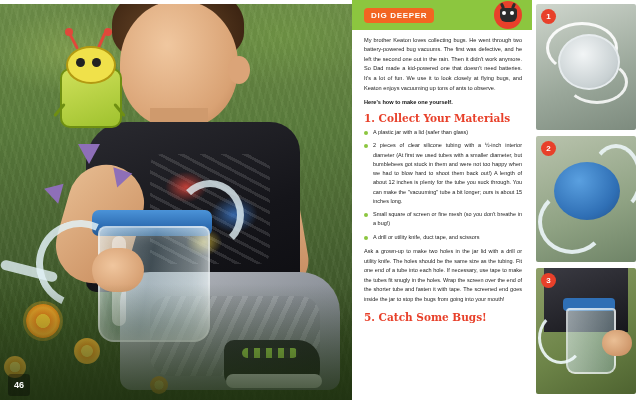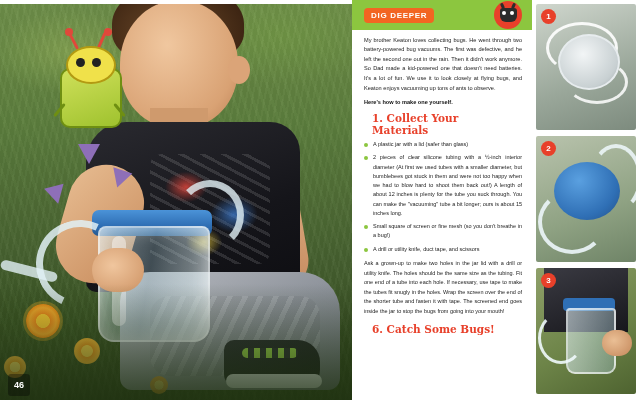--- a/index.html
+++ b/index.html
@@ -110,21 +110,21 @@
   .bug-badge .face{width:17px;height:14px;background:#2b2b2b;border-radius:3px 3px 6px 6px;position:relative;}
   .bug-badge .face:before,.bug-badge .face:after{content:"";position:absolute;top:3px;width:4px;height:4px;background:#fff;border-radius:50%;}
   .bug-badge .face:before{left:2.5px;} .bug-badge .face:after{right:2.5px;}
   .bug-badge .horn{position:absolute;top:2px;width:3px;height:6px;background:#2b2b2b;border-radius:2px;}
   .bug-badge .horn.l{left:7px;transform:rotate(-25deg);} .bug-badge .horn.r{right:7px;transform:rotate(25deg);}
 
   .art-title{font-family:"DejaVu Serif",serif;color:#e8402a;font-size:21px;margin:8px 0 6px;
     letter-spacing:.2px;font-weight:bold;font-style:italic;}
   .intro{font-size:5.6px;line-height:1.72;color:#222;text-align:justify;margin-bottom:6px;}
   .lead{font-size:5.6px;font-weight:bold;color:#111;margin:6px 0 5px;}
-  .h2{color:#e8402a;font-family:"DejaVu Serif",serif;font-size:10.5px;font-weight:bold;margin:7px 8px 4px;}
+  .h2{color:#e8402a;font-family:"DejaVu Serif",serif;font-size:10.5px;font-weight:bold;margin:7px 0 4px;}
   ul.mats{list-style:none;margin:0;padding:0;}
   ul.mats li{position:relative;padding-left:9px;font-size:5.5px;line-height:1.68;color:#222;margin-bottom:4px;text-align:justify;}
   ul.mats li:before{content:"";position:absolute;left:0;top:3px;width:4px;height:4px;border-radius:50%;background:#8cc63f;}
   .para{font-size:5.5px;line-height:1.72;color:#222;text-align:justify;margin-bottom:5px;}
 
   
   .strip{position:absolute;left:532px;top:0;width:108px;height:400px;background:#fff;}
   .cell{position:absolute;left:4px;width:100px;height:126px;border-radius:2px;overflow:hidden;}
   .c1{top:4px;background:linear-gradient(160deg,#cfd6cd,#9aa79a 60%,#7d8b7e);}
   .c2{top:136px;background:linear-gradient(160deg,#b9c3ad,#8fa283 60%,#6f8467);}
@@ -228,21 +228,21 @@
     <h2 class="h2">1. Collect Your Materials</h2>
     <ul class="mats">
       <li>A plastic jar with a lid (safer than glass)</li>
       <li>2 pieces of clear silicone tubing with a ½-inch interior diameter (At first we used tubes with a smaller diameter, but bumblebees got stuck in them and were not too happy when we had to blow hard to shoot them back out!) A length of about 12 inches is plenty for the tube you suck through. You can make the "vacuuming" tube a bit longer; ours is about 15 inches long.</li>
       <li>Small square of screen or fine mesh (so you don't breathe in a bug!)</li>
       <li>A drill or utility knife, duct tape, and scissors</li>
     </ul>
 
     <p class="para">Ask a grown-up to make two holes in the jar lid with a drill or utility knife. The holes should be the same size as the tubing. Fit one end of a tube into each hole. If necessary, use tape to make the tubes fit snugly in the holes. Wrap the screen over the end of the shorter tube and fasten it with tape. The screened end goes inside the jar to stop the bugs from going into your mouth!</p>
 
-    <h2 class="h2">6. Catch Some Bugs!</h2>
+    <h2 class="h2">5. Catch Some Bugs!</h2>
 
   </div>
 
   <div class="strip">
 
     <div class="cell c1">
       <div class="t1"></div>
       <div class="lid1"></div>
       <div class="t2"></div>
       <div class="num">1</div>

